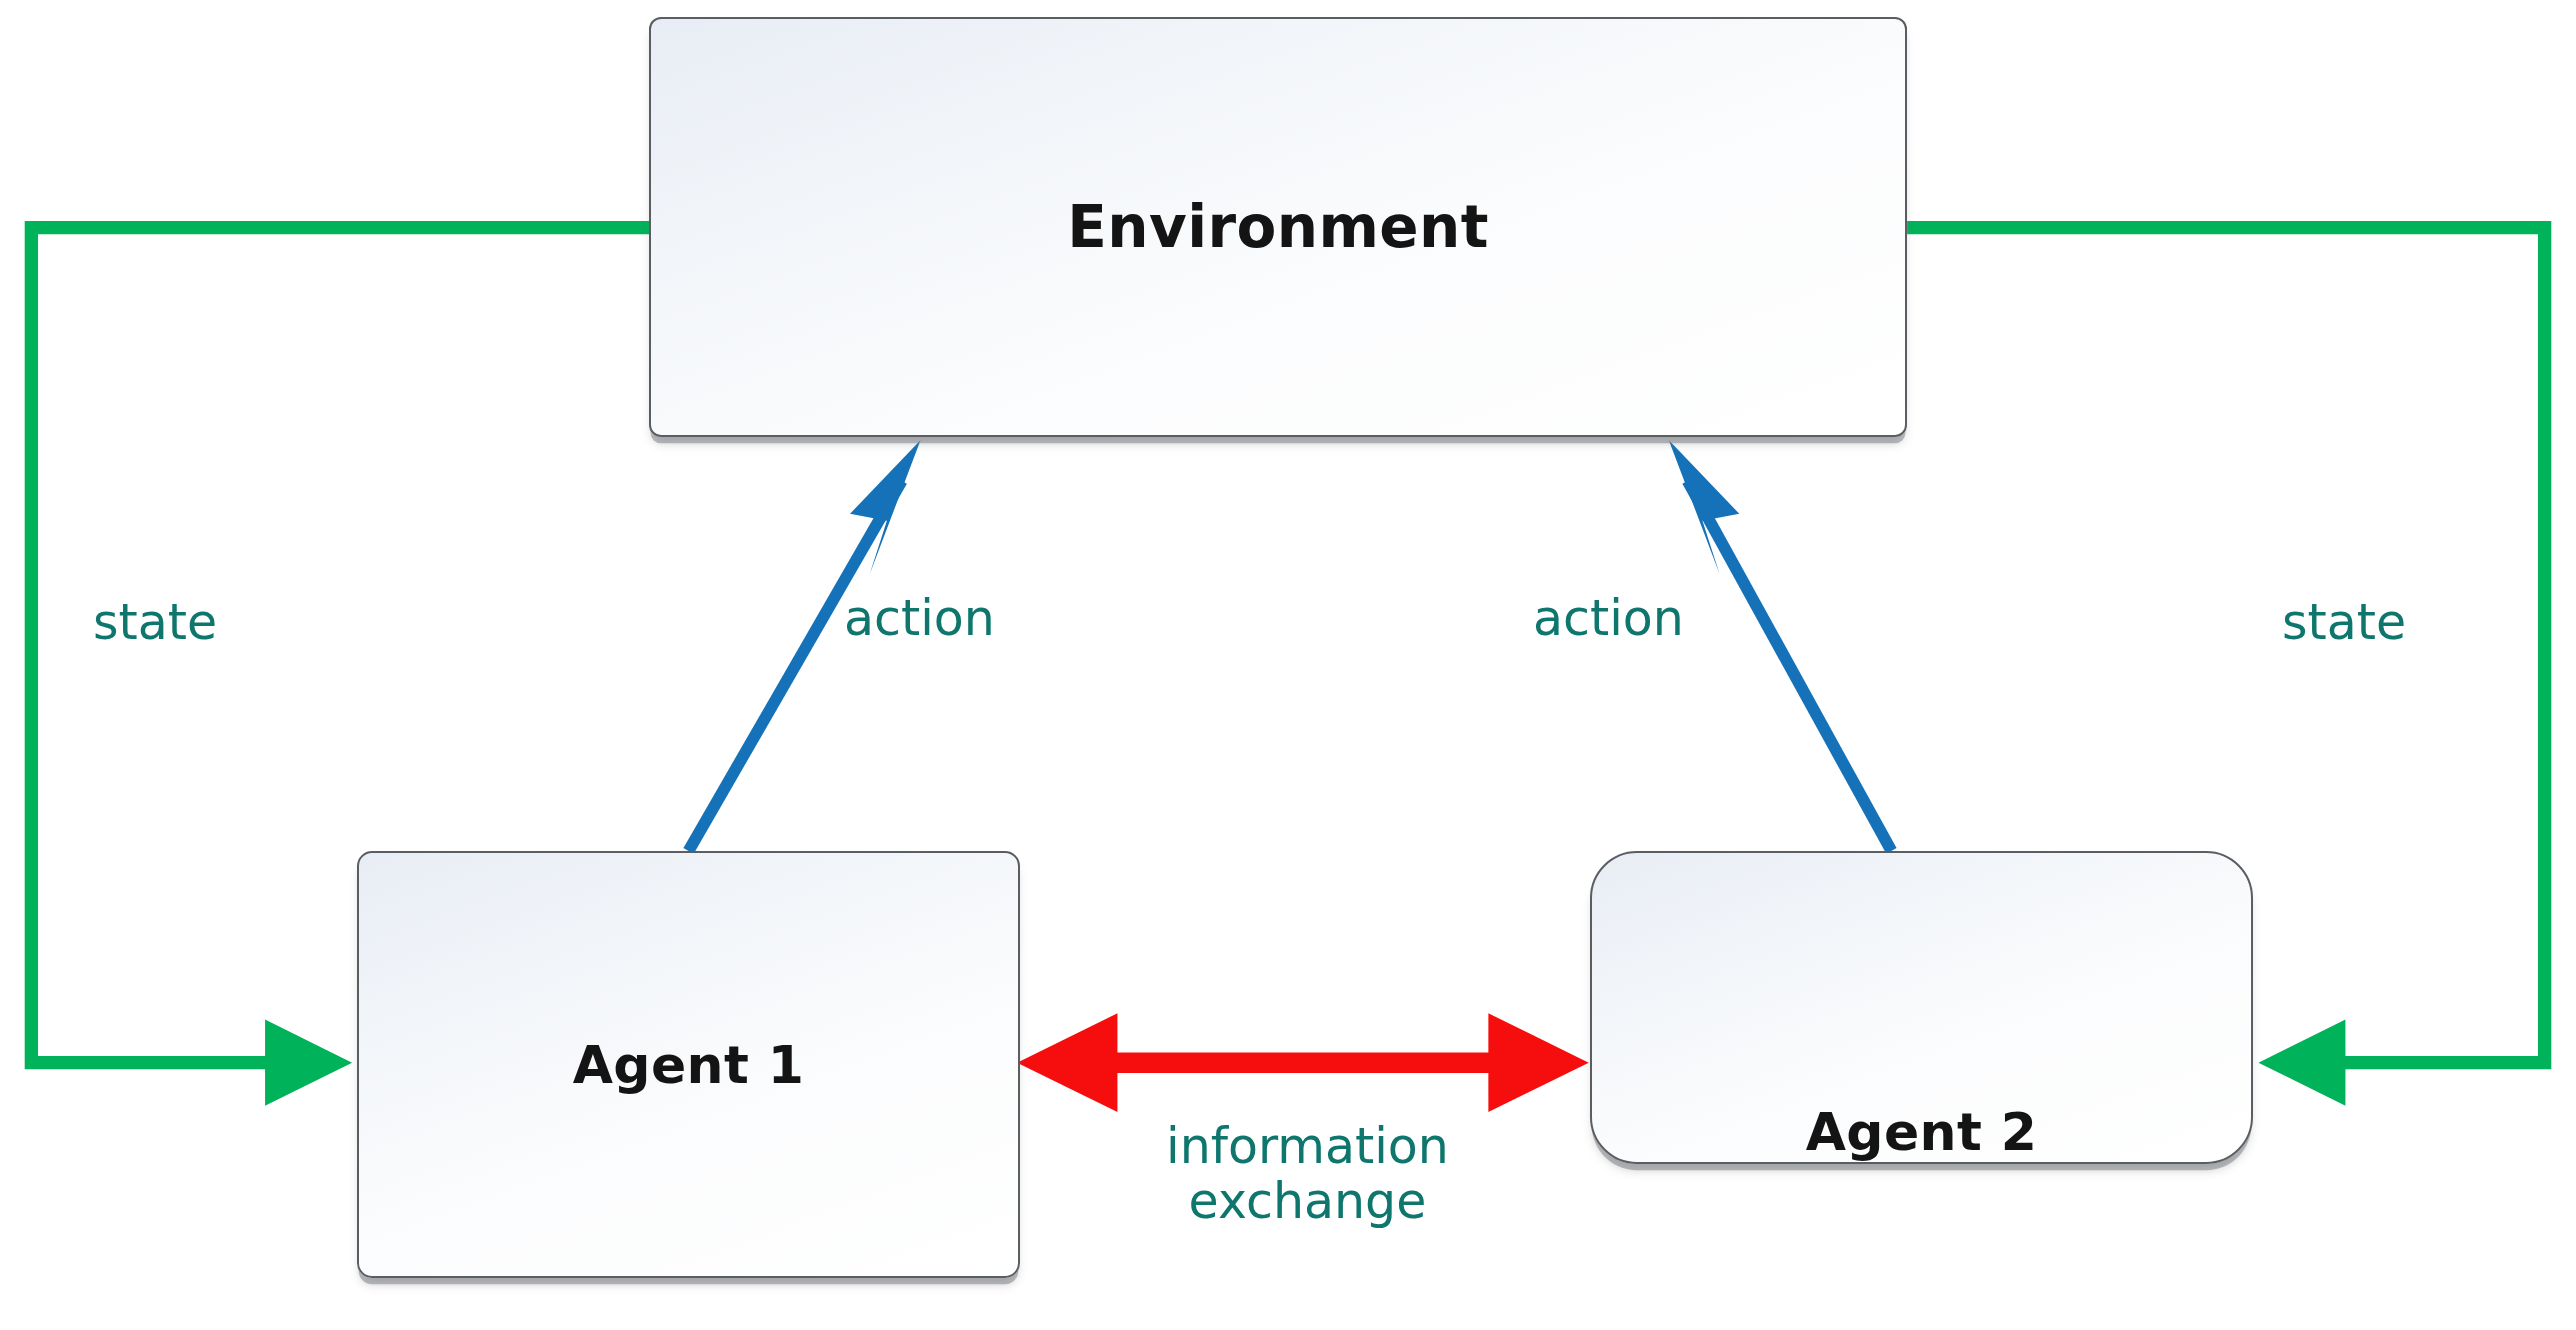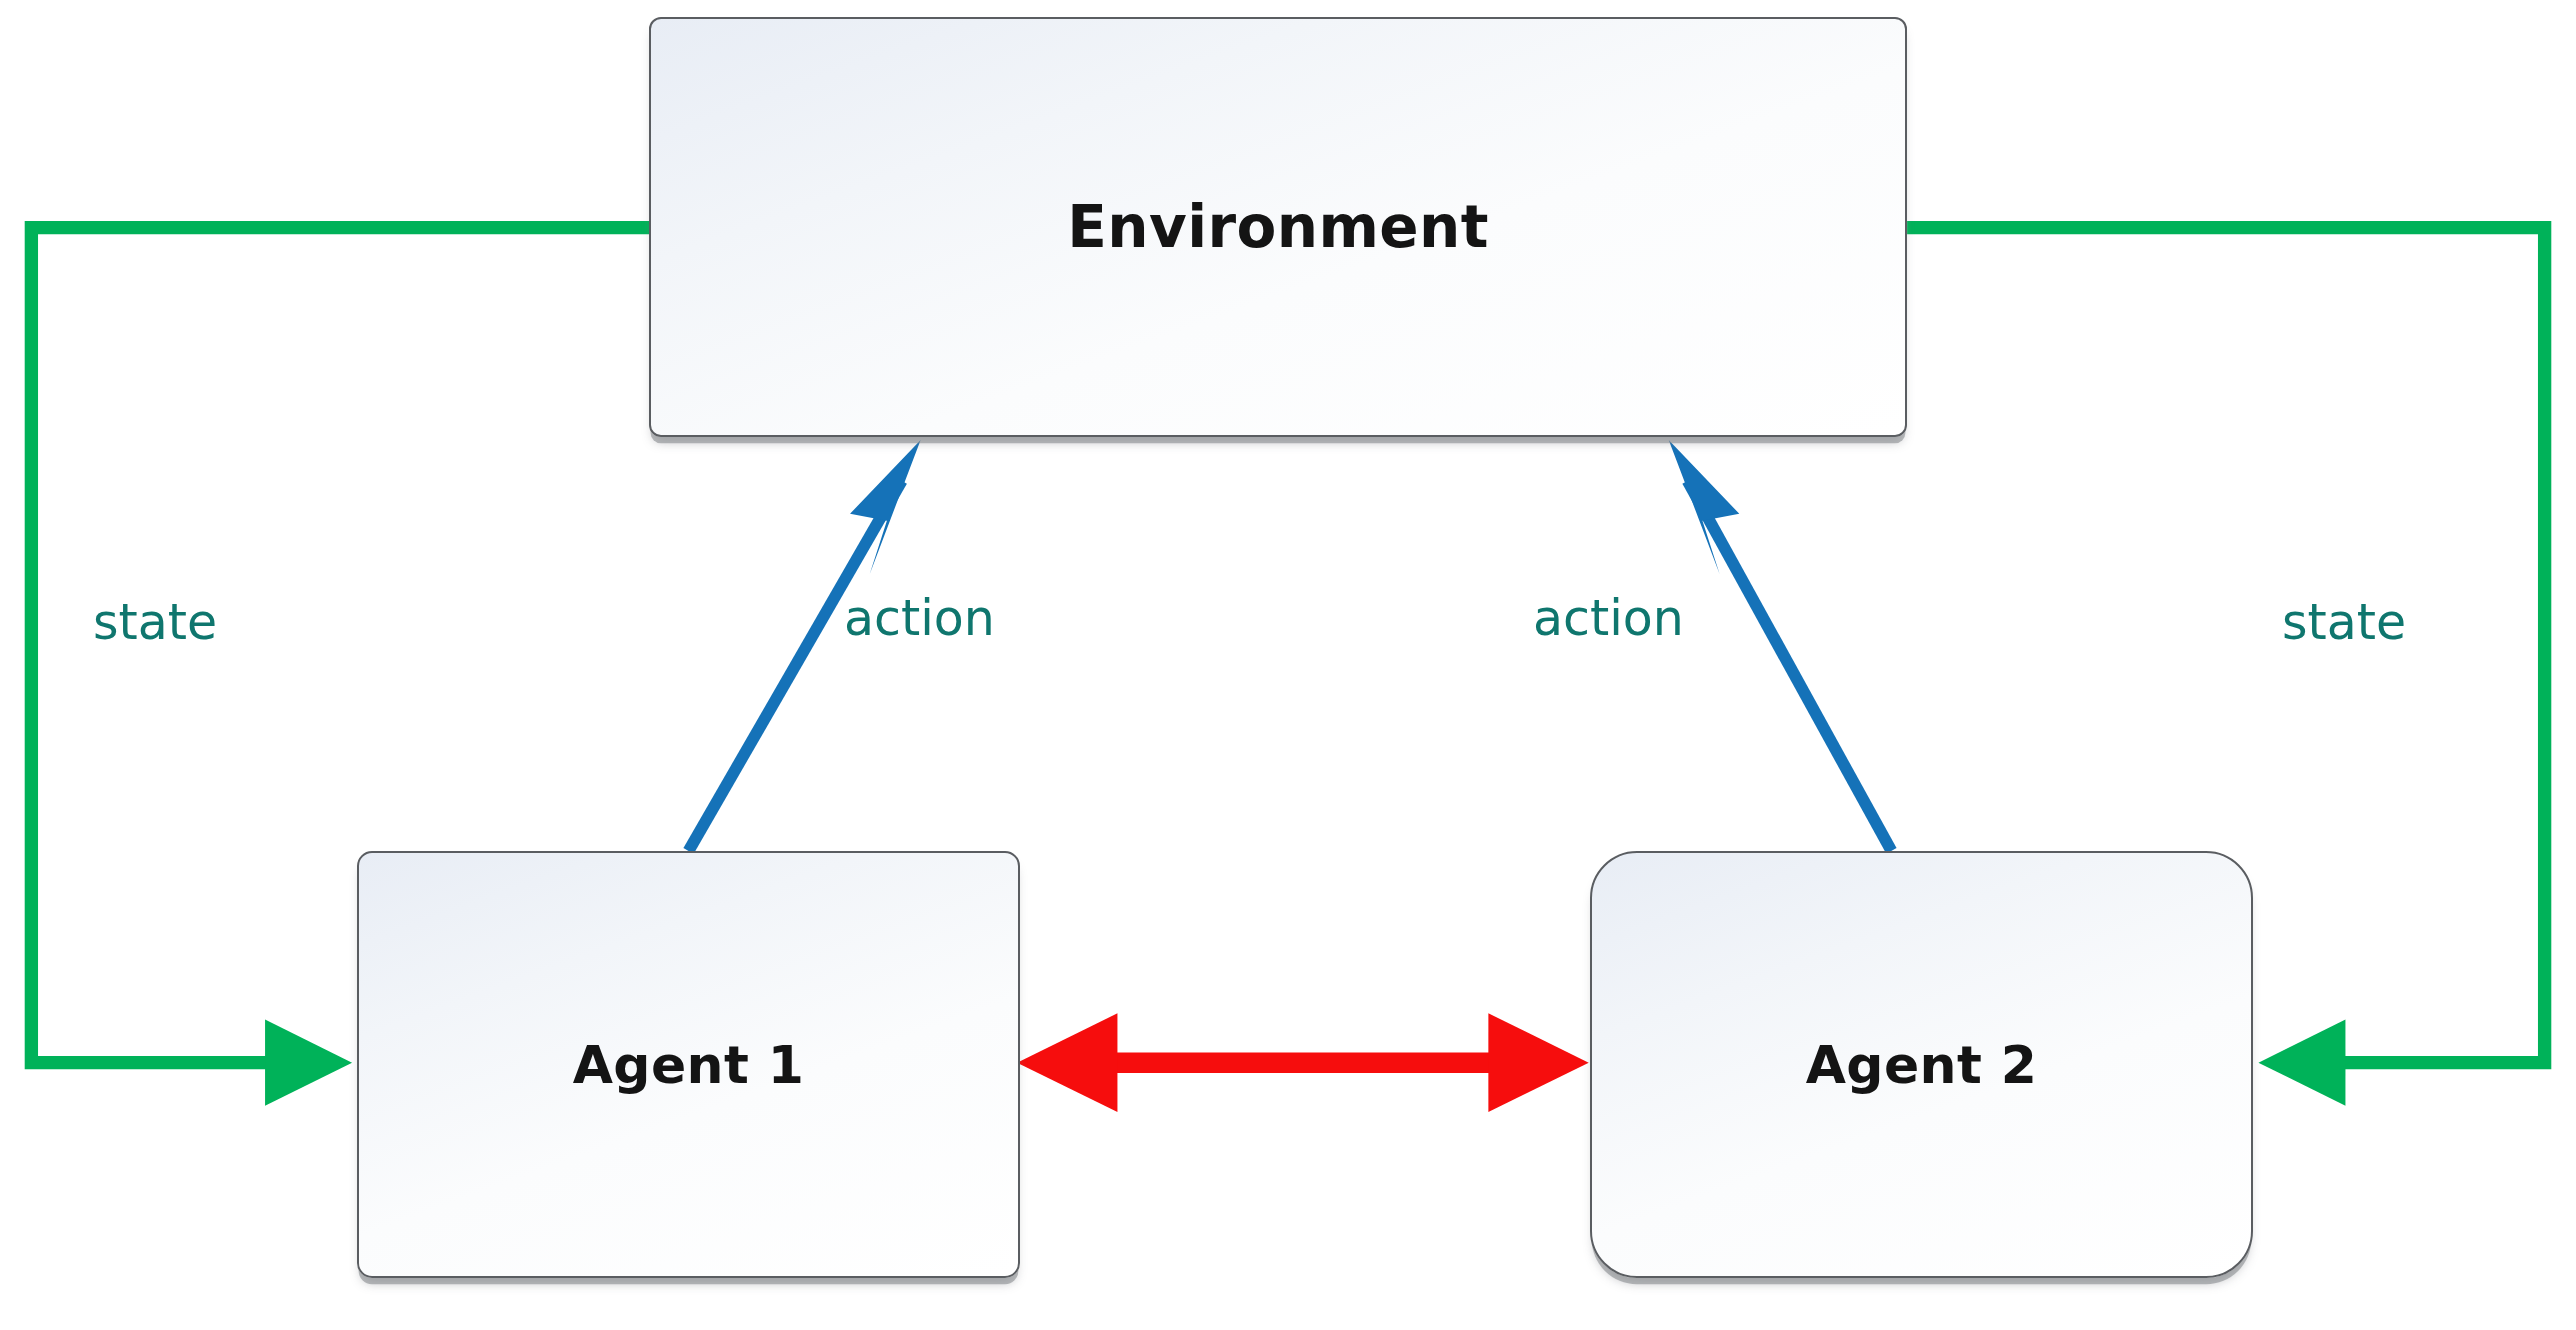--- a/index.html
+++ b/index.html
@@ -58,22 +58,23 @@
     left: 357px;
     top: 851px;
     width: 663px;
     height: 427px;
     border-radius: 15px;
   }
   #node-agent2 {
     left: 1590px;
     top: 851px;
     width: 663px;
-    height: 427px;
+    height: 313px;
     border-radius: 47px;
+    align-items: flex-end;
   }
   #node-agent1 .node-label,
   #node-agent2 .node-label { font-size: 52px; }
 
   
   .edge-label {
     position: absolute;
     color: #0f766e;
     font-size: 49px;
     line-height: 1.12;
@@ -140,15 +141,19 @@
   </div>
 
   <div class="edge-label" id="label-state-left">state</div>
 
   <div class="edge-label" id="label-state-right">state</div>
 
   <div class="edge-label" id="label-action-left">action</div>
 
   <div class="edge-label" id="label-action-right">action</div>
 
+  <div class="edge-label" id="label-info-exchange">
+    <span class="line">information</span>
+    <span class="line">exchange</span>
+  </div>
 
 </div>
 
 
 </body></html>

